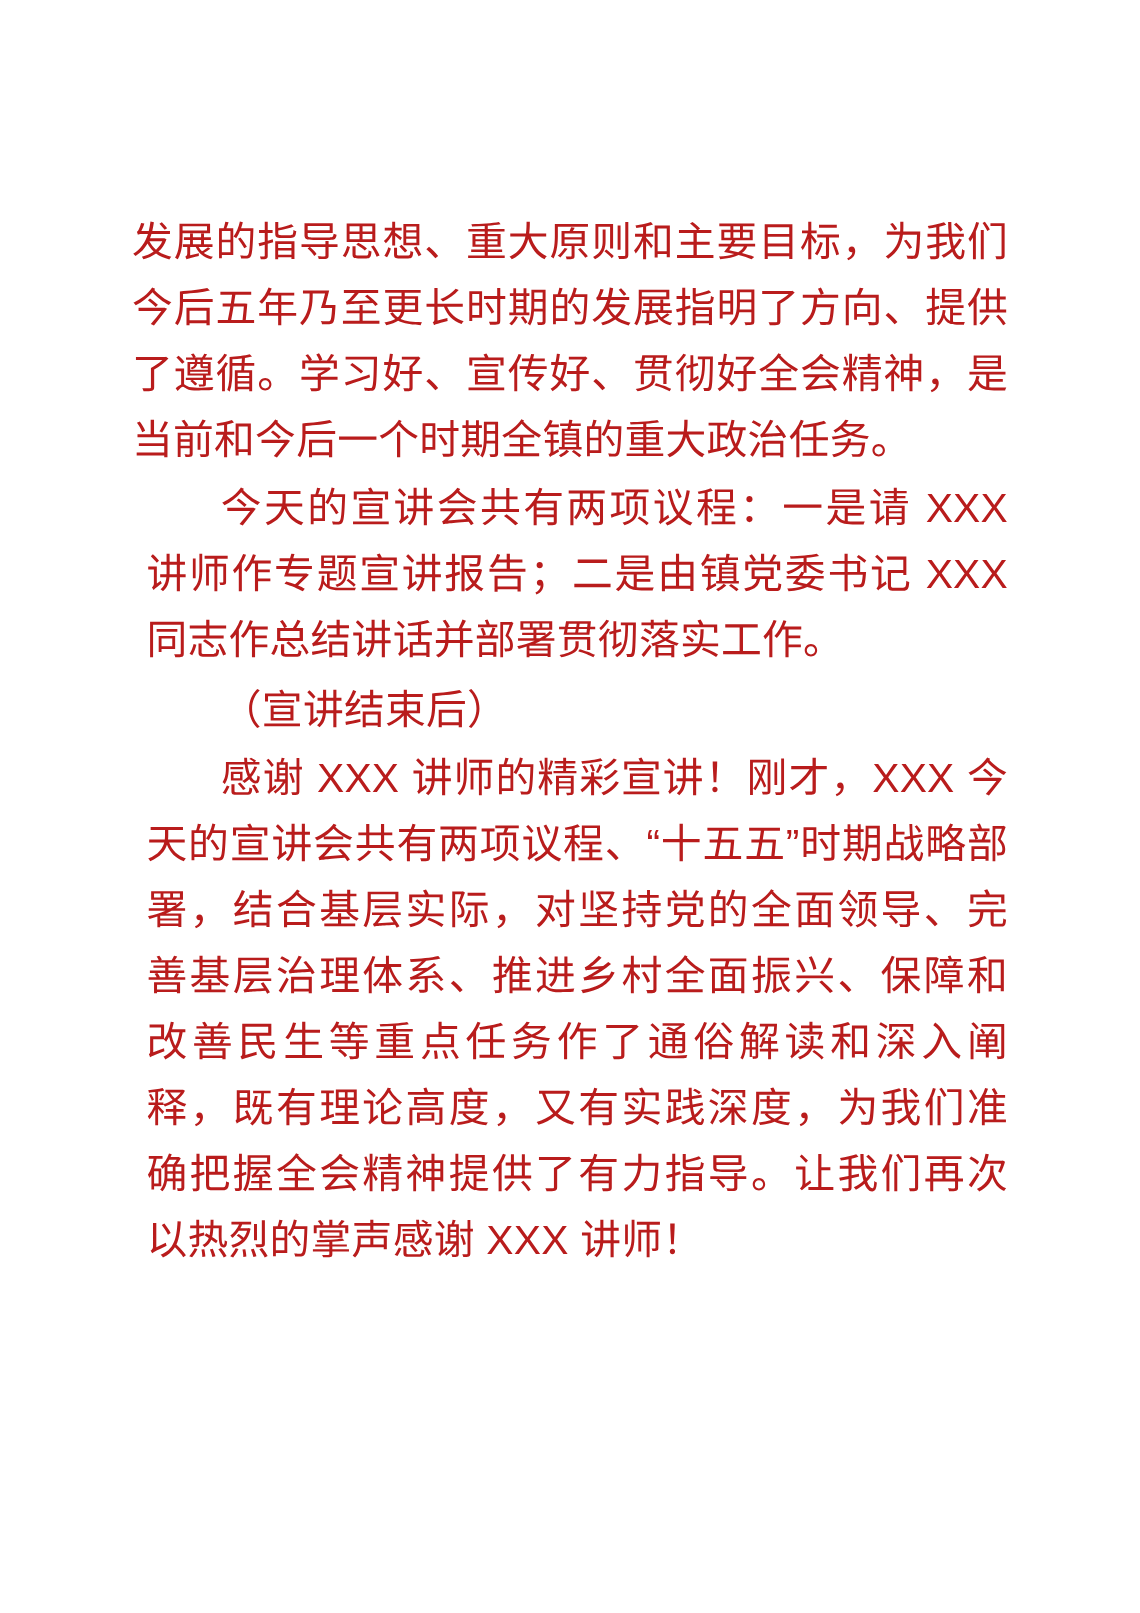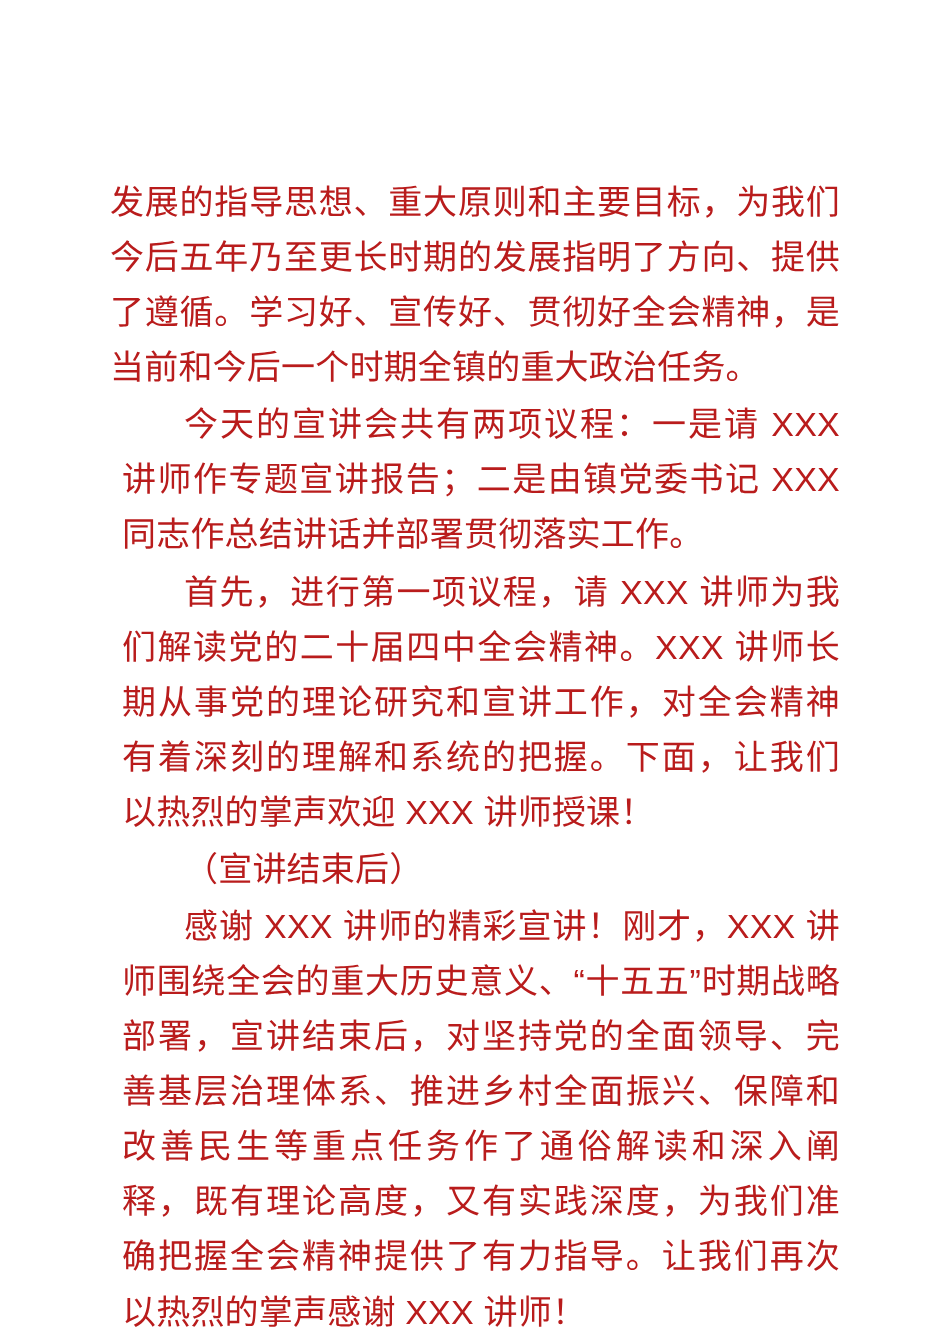--- a/index.html
+++ b/index.html
@@ -35,17 +35,16 @@
     margin-left: 12px;
   }
 </style>
 </head>
 <body>
 
 <div class="page">
   <div class="doc-body">
     <p class="para">发展的指导思想、重大原则和主要目标，为我们今后五年乃至更长时期的发展指明了方向、提供了遵循。学习好、宣传好、贯彻好全会精神，是当前和今后一个时期全镇的重大政治任务。</p>
     <p class="para indent">今天的宣讲会共有两项议程：一是请 XXX 讲师作专题宣讲报告；二是由镇党委书记 XXX 同志作总结讲话并部署贯彻落实工作。</p>
-    <p class="para indent">首先，进行第一项议程，请 XXX 讲师为我们解读党的二十届四中全会精神。XXX 讲师长期从事党的理论研究和宣讲工作，对全会精神有着深刻的理解和系统的把握。下面，让我们以热烈的掌声欢迎 XXX 讲师授课！</p>
     <p class="para indent">（宣讲结束后）</p>
-    <p class="para indent">感谢 XXX 讲师的精彩宣讲！刚才，XXX 讲师围绕全会的重大历史意义、“十五五”时期战略部署，宣讲结束后，对坚持党的全面领导、完善基层治理体系、推进乡村全面振兴、保障和改善民生等重点任务作了通俗解读和深入阐释，既有理论高度，又有实践深度，为我们准确把握全会精神提供了有力指导。让我们再次以热烈的掌声感谢 XXX 讲师！</p>
+    <p class="para indent">感谢 XXX 讲师的精彩宣讲！刚才，XXX 今天的宣讲会共有两项议程、“十五五”时期战略部署，结合基层实际，对坚持党的全面领导、完善基层治理体系、推进乡村全面振兴、保障和改善民生等重点任务作了通俗解读和深入阐释，既有理论高度，又有实践深度，为我们准确把握全会精神提供了有力指导。让我们再次以热烈的掌声感谢 XXX 讲师！</p>
   </div>
 </div>
 
 </body></html>

